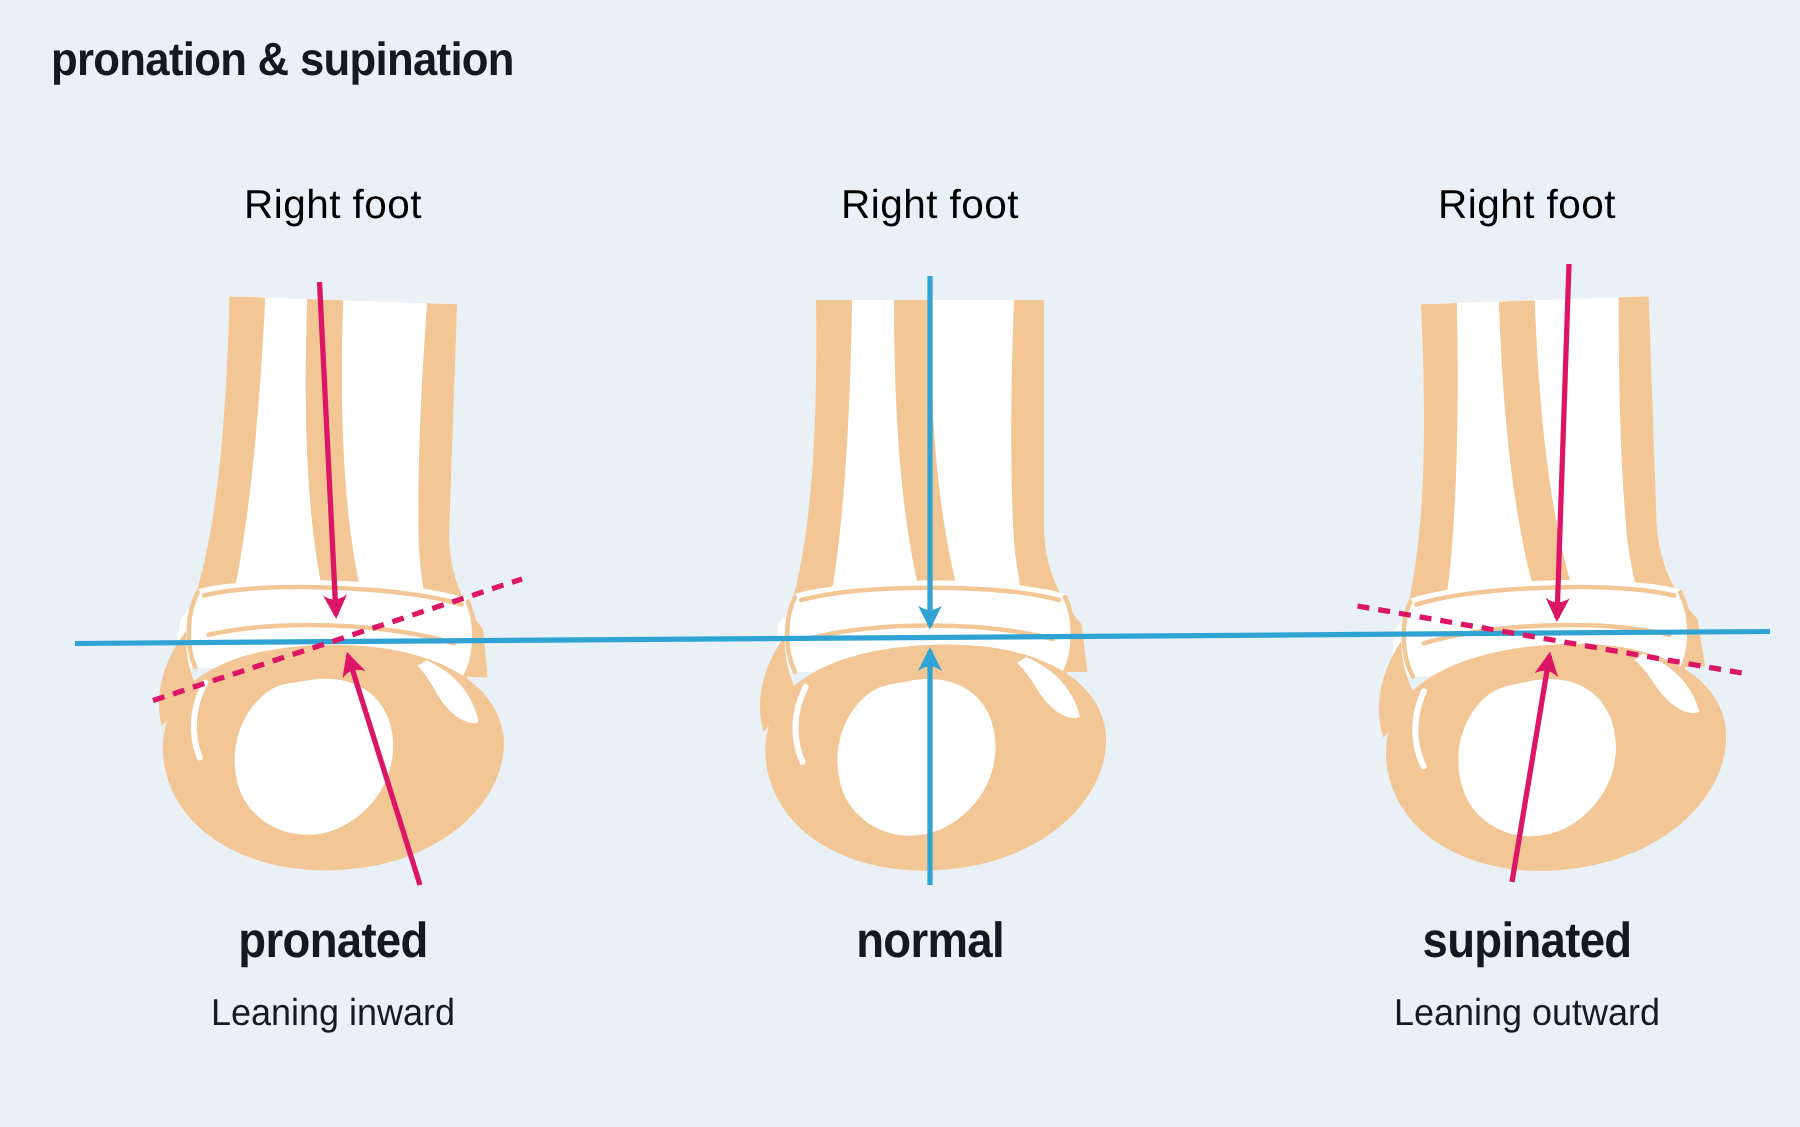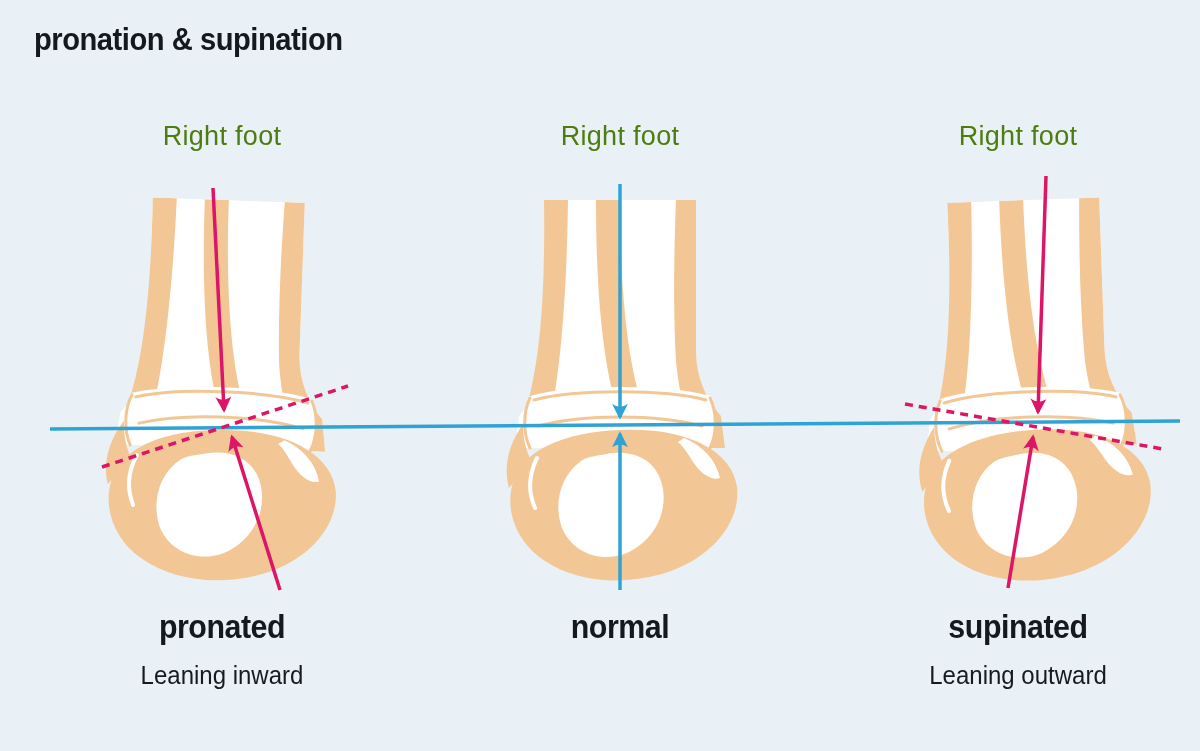--- a/index.html
+++ b/index.html
@@ -12,21 +12,21 @@
   .stage{position:absolute;inset:0}
   .title{
     position:absolute;left:34px;top:22px;
     font-size:31px;font-weight:700;letter-spacing:-0.5px;
     transform:scaleX(.94);transform-origin:left center;white-space:nowrap;
   }
   .panel{position:absolute;top:0;width:400px;height:751px}
   .panel-1{left:22px}.panel-2{left:420px}.panel-3{left:818px}
   .foot-side{
     position:absolute;top:121px;left:0;width:100%;text-align:center;
-    font-size:27px;font-weight:500;letter-spacing:.3px;color:#4d7c0f;
+    font-size:27px;font-weight:500;letter-spacing:.3px;color:#000000;
   }
   .foot-svg{position:absolute;top:200px;left:70px;width:260px;height:390px}
   .panel-1 .foot-svg{transform:rotate(2deg)}
   .panel-3 .foot-svg{left:82px;transform:rotate(-2deg)}
   .cond-name{
     position:absolute;top:608px;left:0;width:100%;text-align:center;
     font-size:33px;font-weight:700;letter-spacing:-0.5px;
     transform:scaleX(.92);
   }
   .cond-cap{

